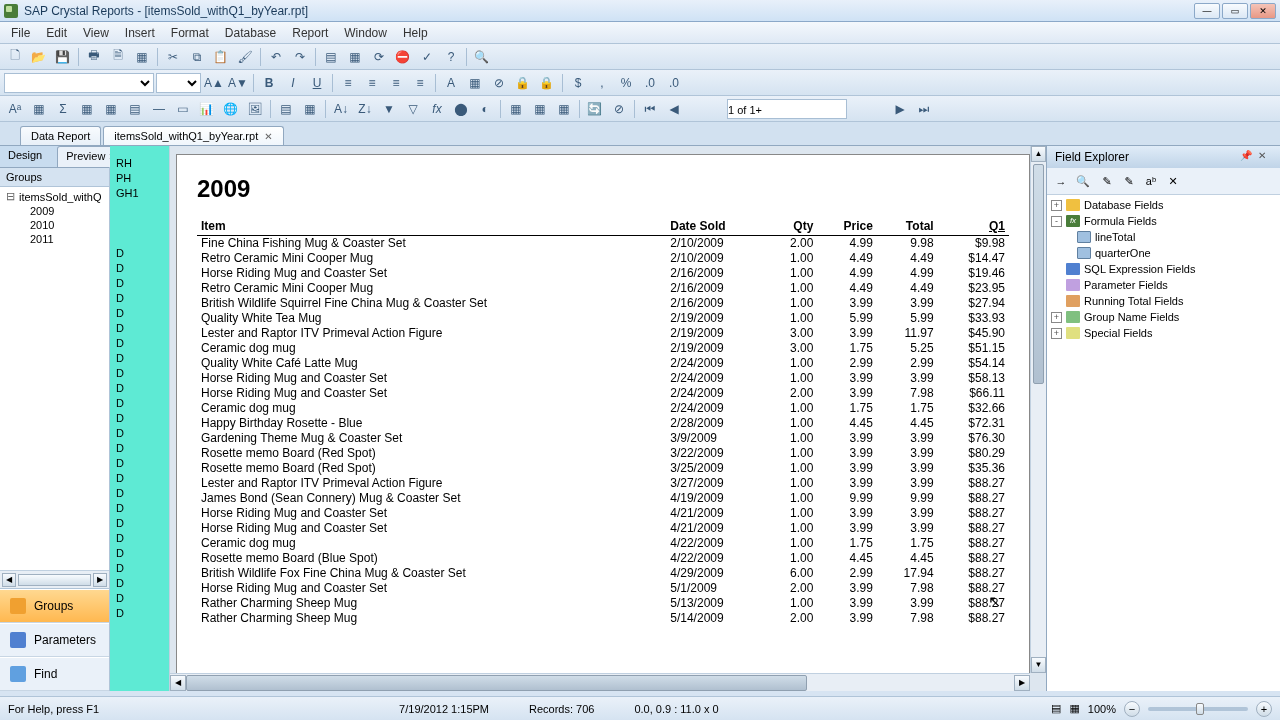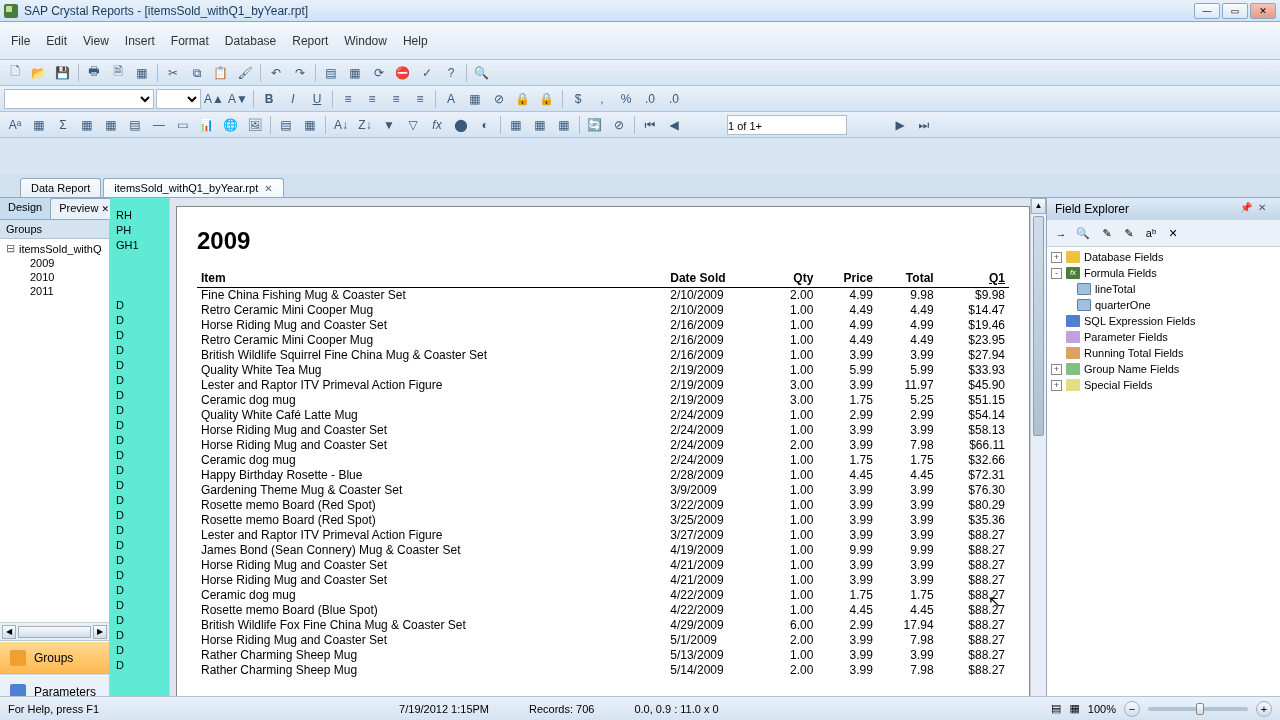--- a/index.html
+++ b/index.html
@@ -8,42 +8,42 @@
 
 .titlebar { height: 22px; background: linear-gradient(#e8f0fa, #cfe2f5); display: flex; align-items: center; padding: 0 4px; border-bottom: 1px solid #8ba8c8; }
 .titlebar .app-icon { width: 14px; height: 14px; background: #4a7d3a; border-radius: 2px; margin-right: 6px; position: relative; }
 .titlebar .app-icon::after { content: ''; position: absolute; width: 6px; height: 6px; background: #c0e0a0; top: 2px; left: 2px; border-radius: 1px; }
 .titlebar .title-text { color: #1a3a5a; font-size: 12px; }
 .titlebar .win-controls { margin-left: auto; display: flex; gap: 2px; }
 .titlebar .win-btn { width: 26px; height: 16px; border: 1px solid #8ba8c8; background: linear-gradient(#f8fbfe, #dbe8f5); border-radius: 2px; display: flex; align-items: center; justify-content: center; font-size: 9px; cursor: pointer; }
 .titlebar .win-btn.close { background: linear-gradient(#f5c4b8, #e89885); }
 
 
-.menubar { height: 38px; background: linear-gradient(#f4f8fc, #dfe9f5); display: flex; align-items: center; padding: 0 3px; border-bottom: 1px solid #b0c4d8; }
+.menubar { height: 22px; background: linear-gradient(#f4f8fc, #dfe9f5); display: flex; align-items: center; padding: 0 3px; border-bottom: 1px solid #b0c4d8; }
 .menubar .menu-item { padding: 2px 8px; font-size: 12px; color: #333; cursor: pointer; }
 
 
 .toolbar { background: linear-gradient(#eaf1f9, #d5e3f1); border-bottom: 1px solid #b0c4d8; display: flex; align-items: center; padding: 2px 4px; height: 26px; gap: 2px; }
 .toolbar .tb-btn { width: 22px; height: 22px; border: 1px solid transparent; border-radius: 2px; display: flex; align-items: center; justify-content: center; cursor: pointer; font-size: 12px; color: #3a5a7a; }
 .toolbar .sep { width: 1px; height: 18px; background: #a8bed4; margin: 0 2px; }
 .toolbar .combo { height: 20px; border: 1px solid #a8bed4; background: white; font-size: 11px; padding: 0 2px; }
 .toolbar .page-box { width: 120px; height: 20px; background: white; border: 1px solid #a8bed4; text-align: left; font-size: 11px; line-height: 20px; margin-left: 40px; }
 
 
-.doctabs { background: #d2e1f0; height: 24px; display: flex; align-items: flex-end; padding-left: 20px; border-bottom: 1px solid #91a8c0; margin-top: 36px; }
+.doctabs { background: #d2e1f0; height: 24px; display: flex; align-items: flex-end; padding-left: 20px; border-bottom: 1px solid #91a8c0; }
 .doctab { background: linear-gradient(#f8fbfe, #e8f0f8); border: 1px solid #91a8c0; border-bottom: none; border-radius: 3px 3px 0 0; padding: 3px 10px; font-size: 11px; margin-right: 2px; display: flex; align-items: center; gap: 6px; cursor: pointer; }
 .doctab.active { background: linear-gradient(#ffffff, #f0f6fc); }
 .doctab .close-x { font-size: 10px; color: #666; cursor: pointer; }
 
 
 .main { display: flex; height: 545px; }
 
 
 .leftcol { width: 110px; background: #eaf1f9; border-right: 1px solid #b0c4d8; display: flex; flex-direction: column; }
-.viewtabs { display: flex; background: #c8dcef; border-bottom: 1px solid #91a8c0; height: 22px; }
+.viewtabs { display: flex; background: #c8dcef; border-bottom: 1px solid #91a8c0; height: 22px; gap: 7px; }
 .viewtab { padding: 3px 8px; font-size: 11px; cursor: pointer; }
 .viewtab.active { background: #eaf1f9; border: 1px solid #91a8c0; border-bottom: none; border-radius: 3px 3px 0 0; }
 .viewtab .close-x { margin-left: 3px; font-size: 9px; }
 
 .groups-hdr { background: #d5e3f1; padding: 3px 6px; font-size: 11px; border-bottom: 1px solid #b0c4d8; }
 .tree { flex: 1; background: white; font-size: 11px; overflow: hidden; padding: 2px; }
 .tree-item { padding: 1px 4px; display: flex; align-items: center; gap: 4px; }
 .tree-item.child { padding-left: 28px; }
 .tree-item .exp { width: 9px; text-align: center; color: #666; cursor: pointer; }
 

